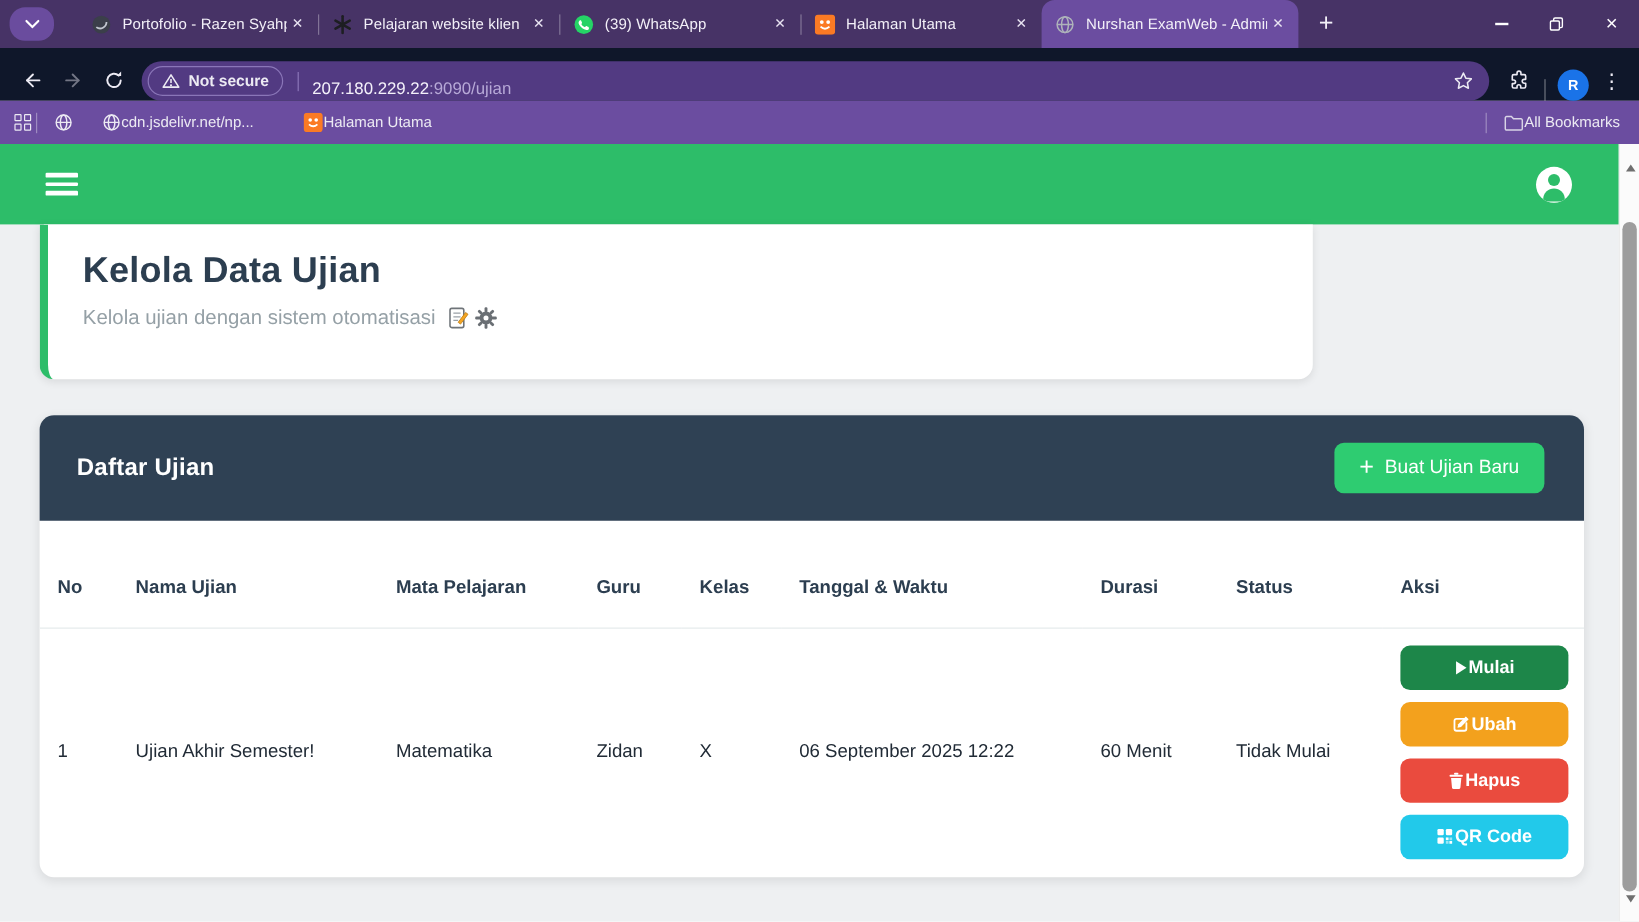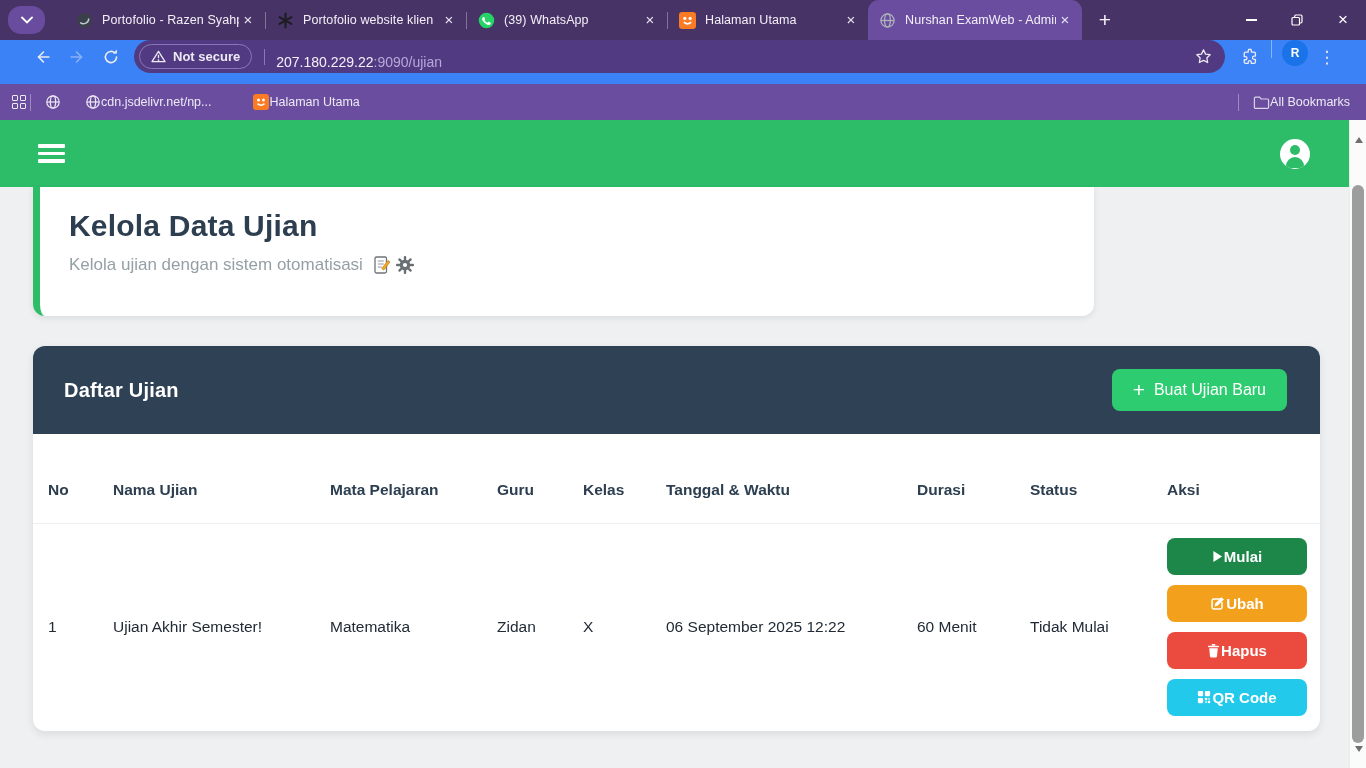--- a/index.html
+++ b/index.html
@@ -19,21 +19,21 @@
   .tab-close { width:18px; height:18px; border:none; background:transparent; color:#e9e4f2;
     font-size:15px; line-height:18px; border-radius:50%; cursor:pointer; flex:none; text-align:center; }
   .tab-sep { width:1px; height:17px; background:rgba(255,255,255,.32); flex:none; }
   .newtab-btn { width:30px; height:30px; border:none; background:transparent; color:#f3f0f8;
     font-size:21px; margin-left:8px; cursor:pointer; border-radius:50%; }
   .win-controls { margin-left:auto; display:flex; height:40px; }
   .win-btn { width:46px; height:40px; border:none; background:transparent; color:#fff;
     display:flex; align-items:center; justify-content:center; cursor:pointer; font-size:17px; }
   .min-bar { width:11px; height:1.6px; background:#fff; display:block; }
 
-  .toolbar { height:44px; background:#3b82f6; display:flex; align-items:flex-start; padding:0 26px; }
+  .toolbar { height:44px; background:#0f172a; display:flex; align-items:flex-end; padding:0 10px; }
   .nav-btn { width:34px; height:34px; border:none; background:transparent; border-radius:50%;
     display:flex; align-items:center; justify-content:center; cursor:pointer; flex:none; }
   .omnibox { flex:1; height:33px; background:#523a82; border-radius:17px; display:flex;
     align-items:center; margin:0 8px 0 6px; padding:0 8px 0 5px; cursor:text; }
   .sec-chip { display:flex; align-items:center; gap:7px; border:1px solid #8a76b8; border-radius:13px;
     height:25px; padding:0 11px; color:#eceaf3; font-size:13px; font-weight:700; cursor:pointer; flex:none; }
   .omni-sep { width:1px; height:16px; background:#8a76b8; margin:0 11px 0 12px; flex:none; }
   .url { font-size:14px; white-space:nowrap; overflow:hidden; flex:1;margin-top:10px; }
   .url .host { color:#f4f1fa; }
   .url .rest { color:#b7a9d7; }
@@ -127,21 +127,21 @@
     <div class="tab-sep"></div>
 
     <div class="tab">
       <svg class="favicon" viewBox="0 0 16 16">
           <g stroke="#1d1e22" stroke-width="2" stroke-linecap="round">
             <path d="M8 1.5 V14.5"></path>
             <path d="M2.4 4.8 L13.6 11.2"></path>
             <path d="M13.6 4.8 L2.4 11.2"></path>
           </g>
         </svg>
-      <span class="tab-title">Portofolio website klien</span>
+      <span class="tab-title">Pelajaran website klien</span>
       <button class="tab-close">×</button>
     </div>
     <div class="tab-sep"></div>
 
     <div class="tab">
       <svg class="favicon" viewBox="0 0 18 18">
           <circle cx="9" cy="9" r="8.2" fill="#25d366"></circle>
           <path fill="#fff" d="M12.9 10.9c-.2-.1-1.3-.6-1.5-.7-.2-.1-.4-.1-.5.1-.1.2-.5.7-.7.8-.1.1-.3.2-.5.1-1.2-.6-2-1.1-2.8-2.5-.2-.4.2-.4.6-1.1 0-.2 0-.3-.1-.4 0-.1-.5-1.2-.7-1.6-.2-.4-.4-.4-.5-.4h-.4c-.2 0-.4.1-.6.3-.2.2-.8.8-.8 1.9s.8 2.2 1 2.4c.1.2 1.6 2.4 3.9 3.4 1.4.6 2 .7 2.7.6.4-.1 1.3-.5 1.4-1 .2-.5.2-1 .1-1z"></path>
         </svg>
       <span class="tab-title">(39) WhatsApp</span>

